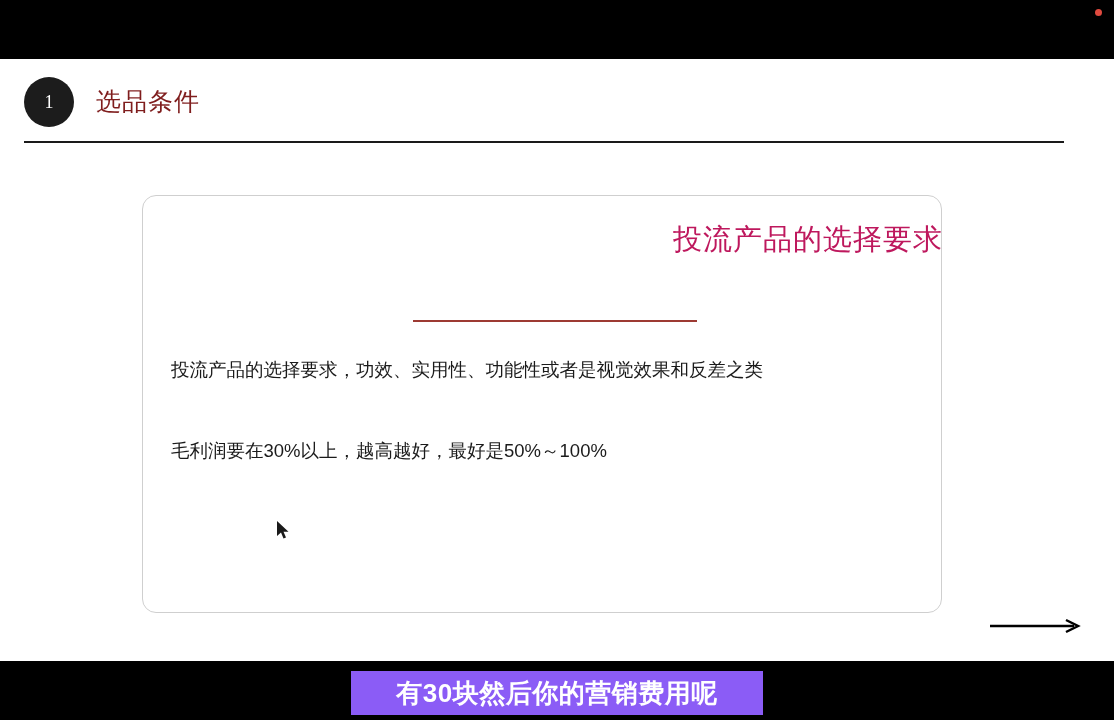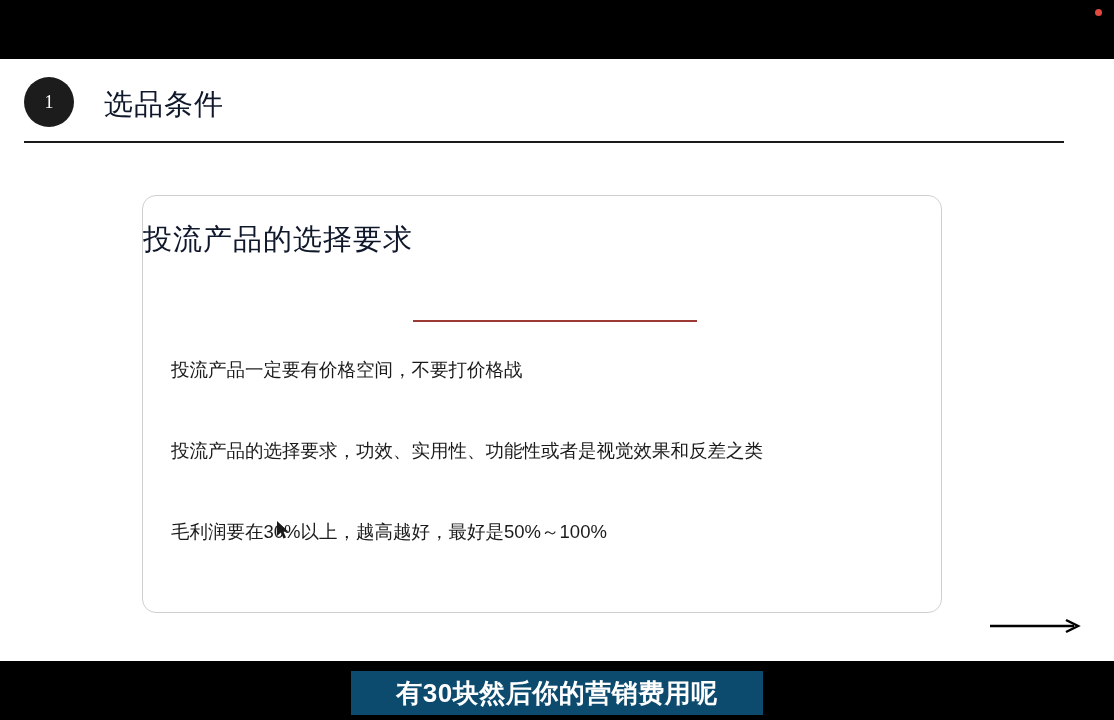--- a/index.html
+++ b/index.html
@@ -71,24 +71,24 @@
     background: #1c1c1c;
     color: #ffffff;
     font-size: 18px;
     display: flex;
     align-items: center;
     justify-content: center;
     font-family: "Liberation Serif", serif;
   }
   .section-title {
     position: absolute;
-    left: 80px;
+    left: 72px;
     top: 8px;
-    font-size: 29px;
-    color: #0f172a;
+    font-size: 25px;
+    color: #7f1d1d;
     letter-spacing: 1px;
     font-family: "Liberation Sans", "DejaVu Sans", sans-serif;
   }
   .header-rule {
     position: absolute;
     left: 0;
     top: 64px;
     width: 1040px;
     height: 2px;
     background: #1a1a1a;
@@ -103,23 +103,23 @@
     border: 1px solid #cfcfcf;
     border-radius: 14px;
     background: #ffffff;
     box-sizing: border-box;
   }
   .card-title {
     position: absolute;
     left: 0;
     top: 24px;
     width: 800px;
-    text-align: left;
+    text-align: right;
     font-size: 29px;
-    color: #0f172a;
+    color: #be185d;
     font-family: "Liberation Serif", "DejaVu Serif", serif;
     letter-spacing: 1px;
   }
   .card-title-underline {
     position: absolute;
     left: 270px;
     top: 124px;
     width: 284px;
     height: 2px;
     background: #9d3a33;
@@ -157,21 +157,21 @@
     height: 18px;
   }
   .next-arrow svg { display: block; }
   
   .subtitle {
     position: absolute;
     left: 351px;
     top: 671px;
     width: 412px;
     height: 44px;
-    background: #0c4a6e;
+    background: #8b5cf6;
     color: #ffffff;
     font-size: 26px;
     font-weight: bold;
     display: flex;
     align-items: center;
     justify-content: center;
     box-sizing: border-box;
     font-family: "Liberation Sans", "DejaVu Sans", sans-serif;
     letter-spacing: 0.5px;
   }
@@ -191,21 +191,20 @@
       <div class="badge">1</div>
       <div class="section-title">选品条件</div>
       <div class="header-rule"></div>
     </div>
 
     <div class="card">
       <div class="card-title">投流产品的选择要求</div>
       <div class="card-title-underline"></div>
 
       <div class="bullets">
-        <div class="bullet">投流产品一定要有价格空间，不要打价格战</div>
         <div class="bullet">投流产品的选择要求，功效、实用性、功能性或者是视觉效果和反差之类</div>
         <div class="bullet">毛利润要在30%以上，越高越好，最好是50%～100%</div>
       </div>
     </div>
 
     <div class="cursor">
       <svg width="14" height="20" viewBox="0 0 14 20">
         <path d="M0,0 L0,15 L4,11.5 L6.5,17.5 L9,16.5 L6.5,10.8 L11.5,10.8 Z" fill="#1a1a1a"></path>
       </svg>
     </div>

